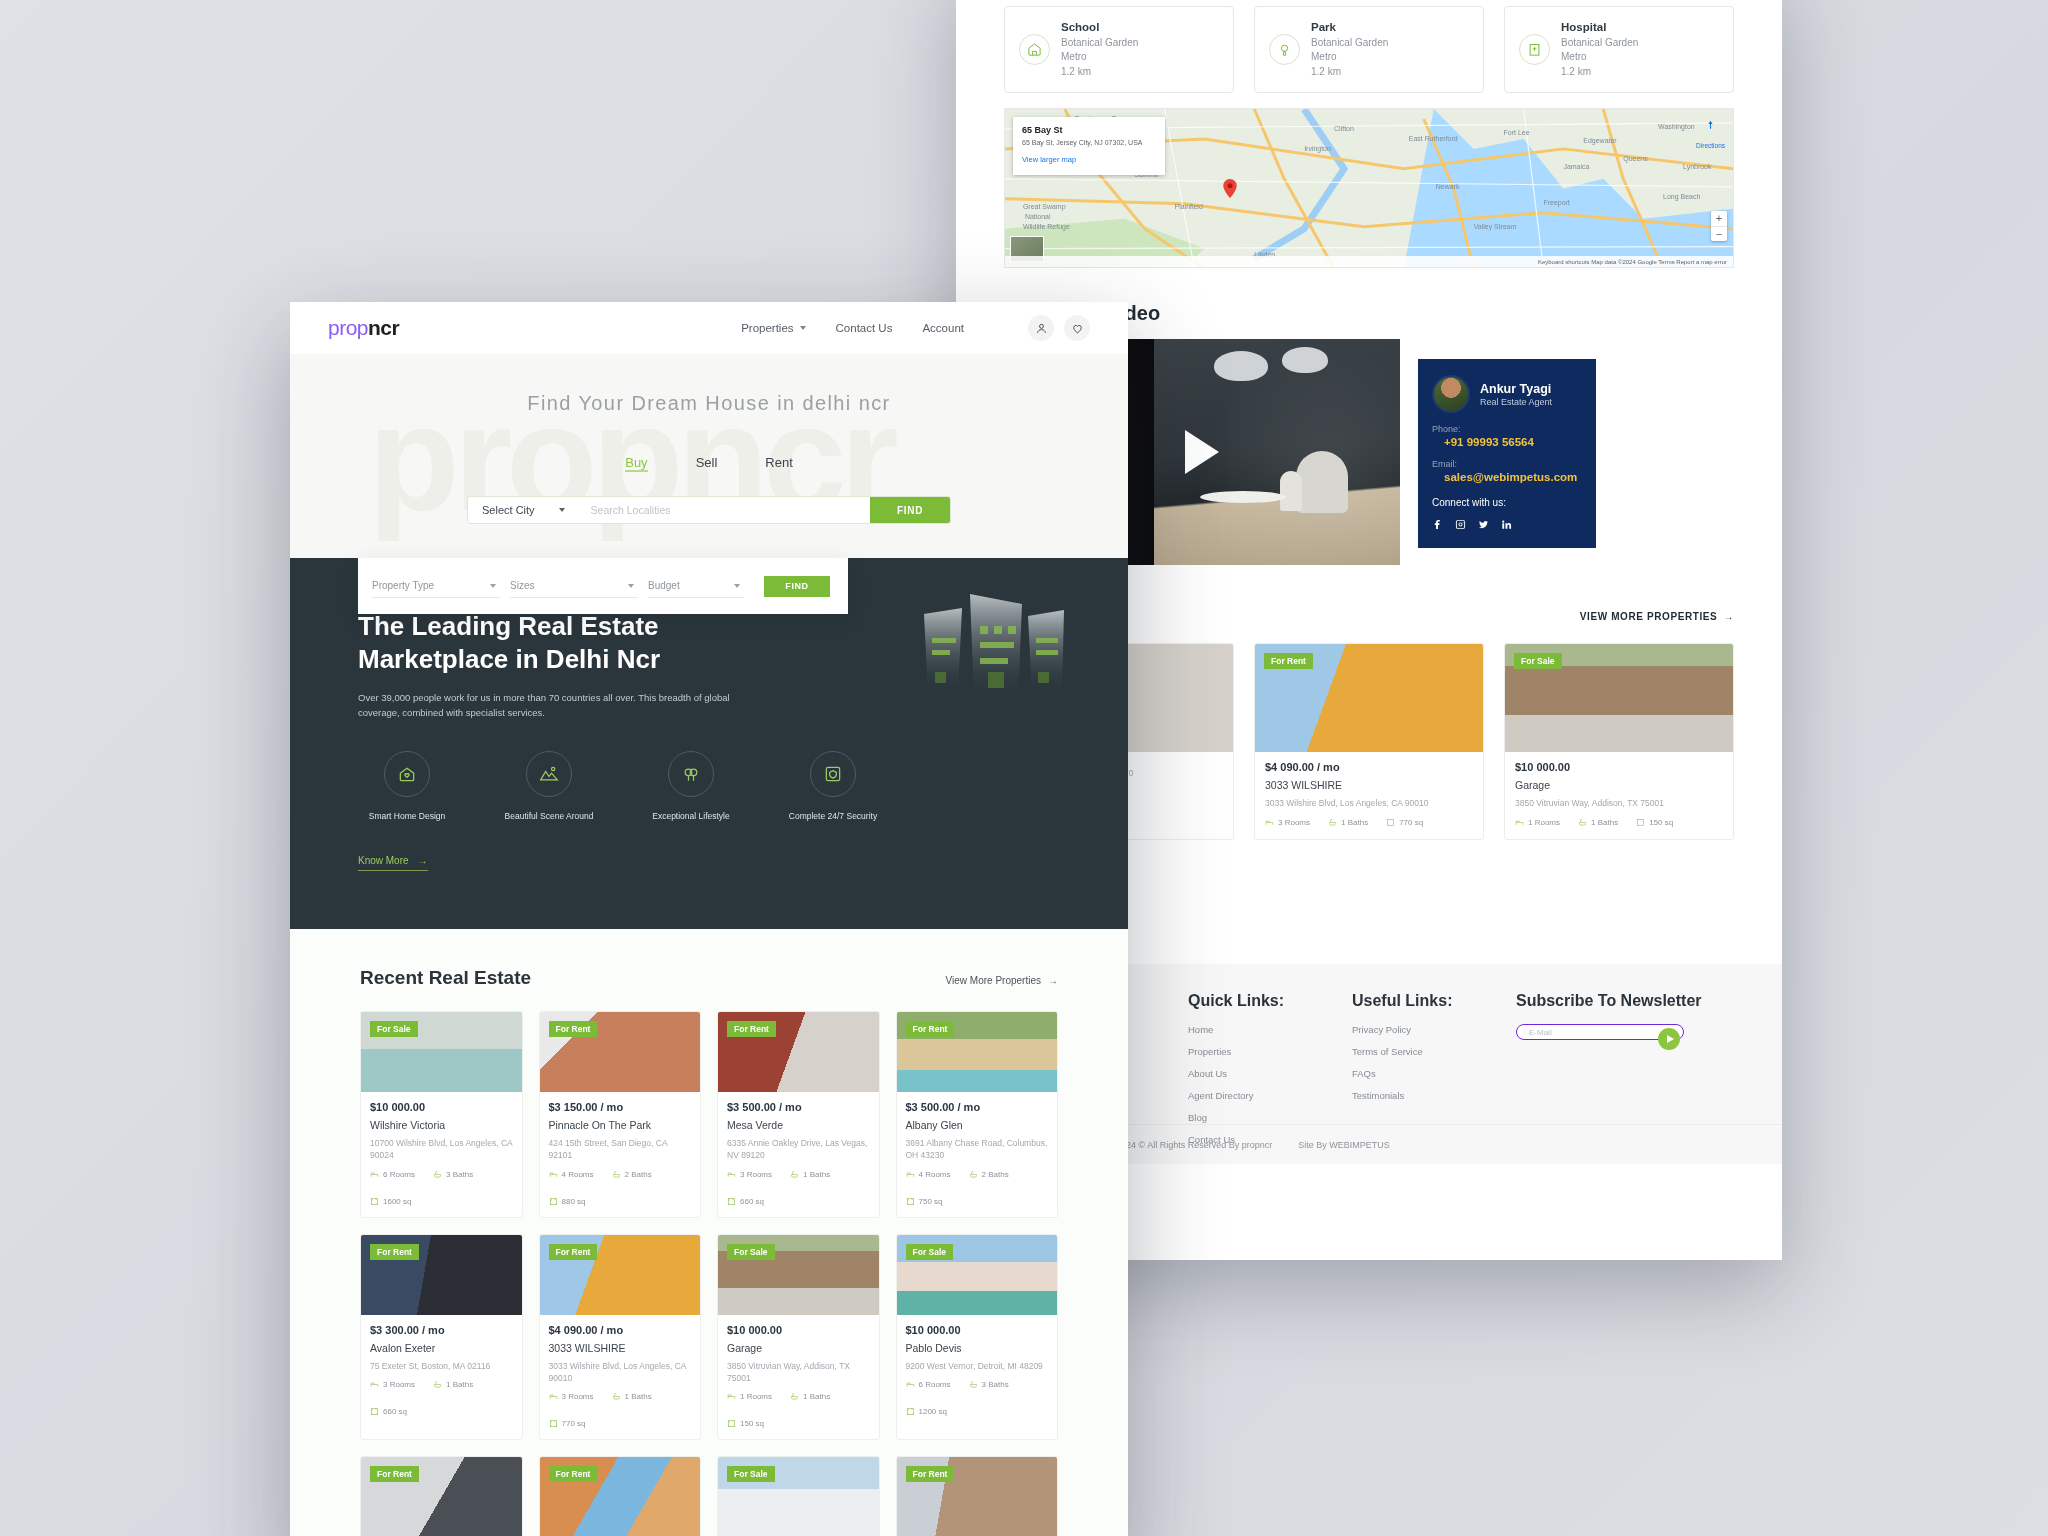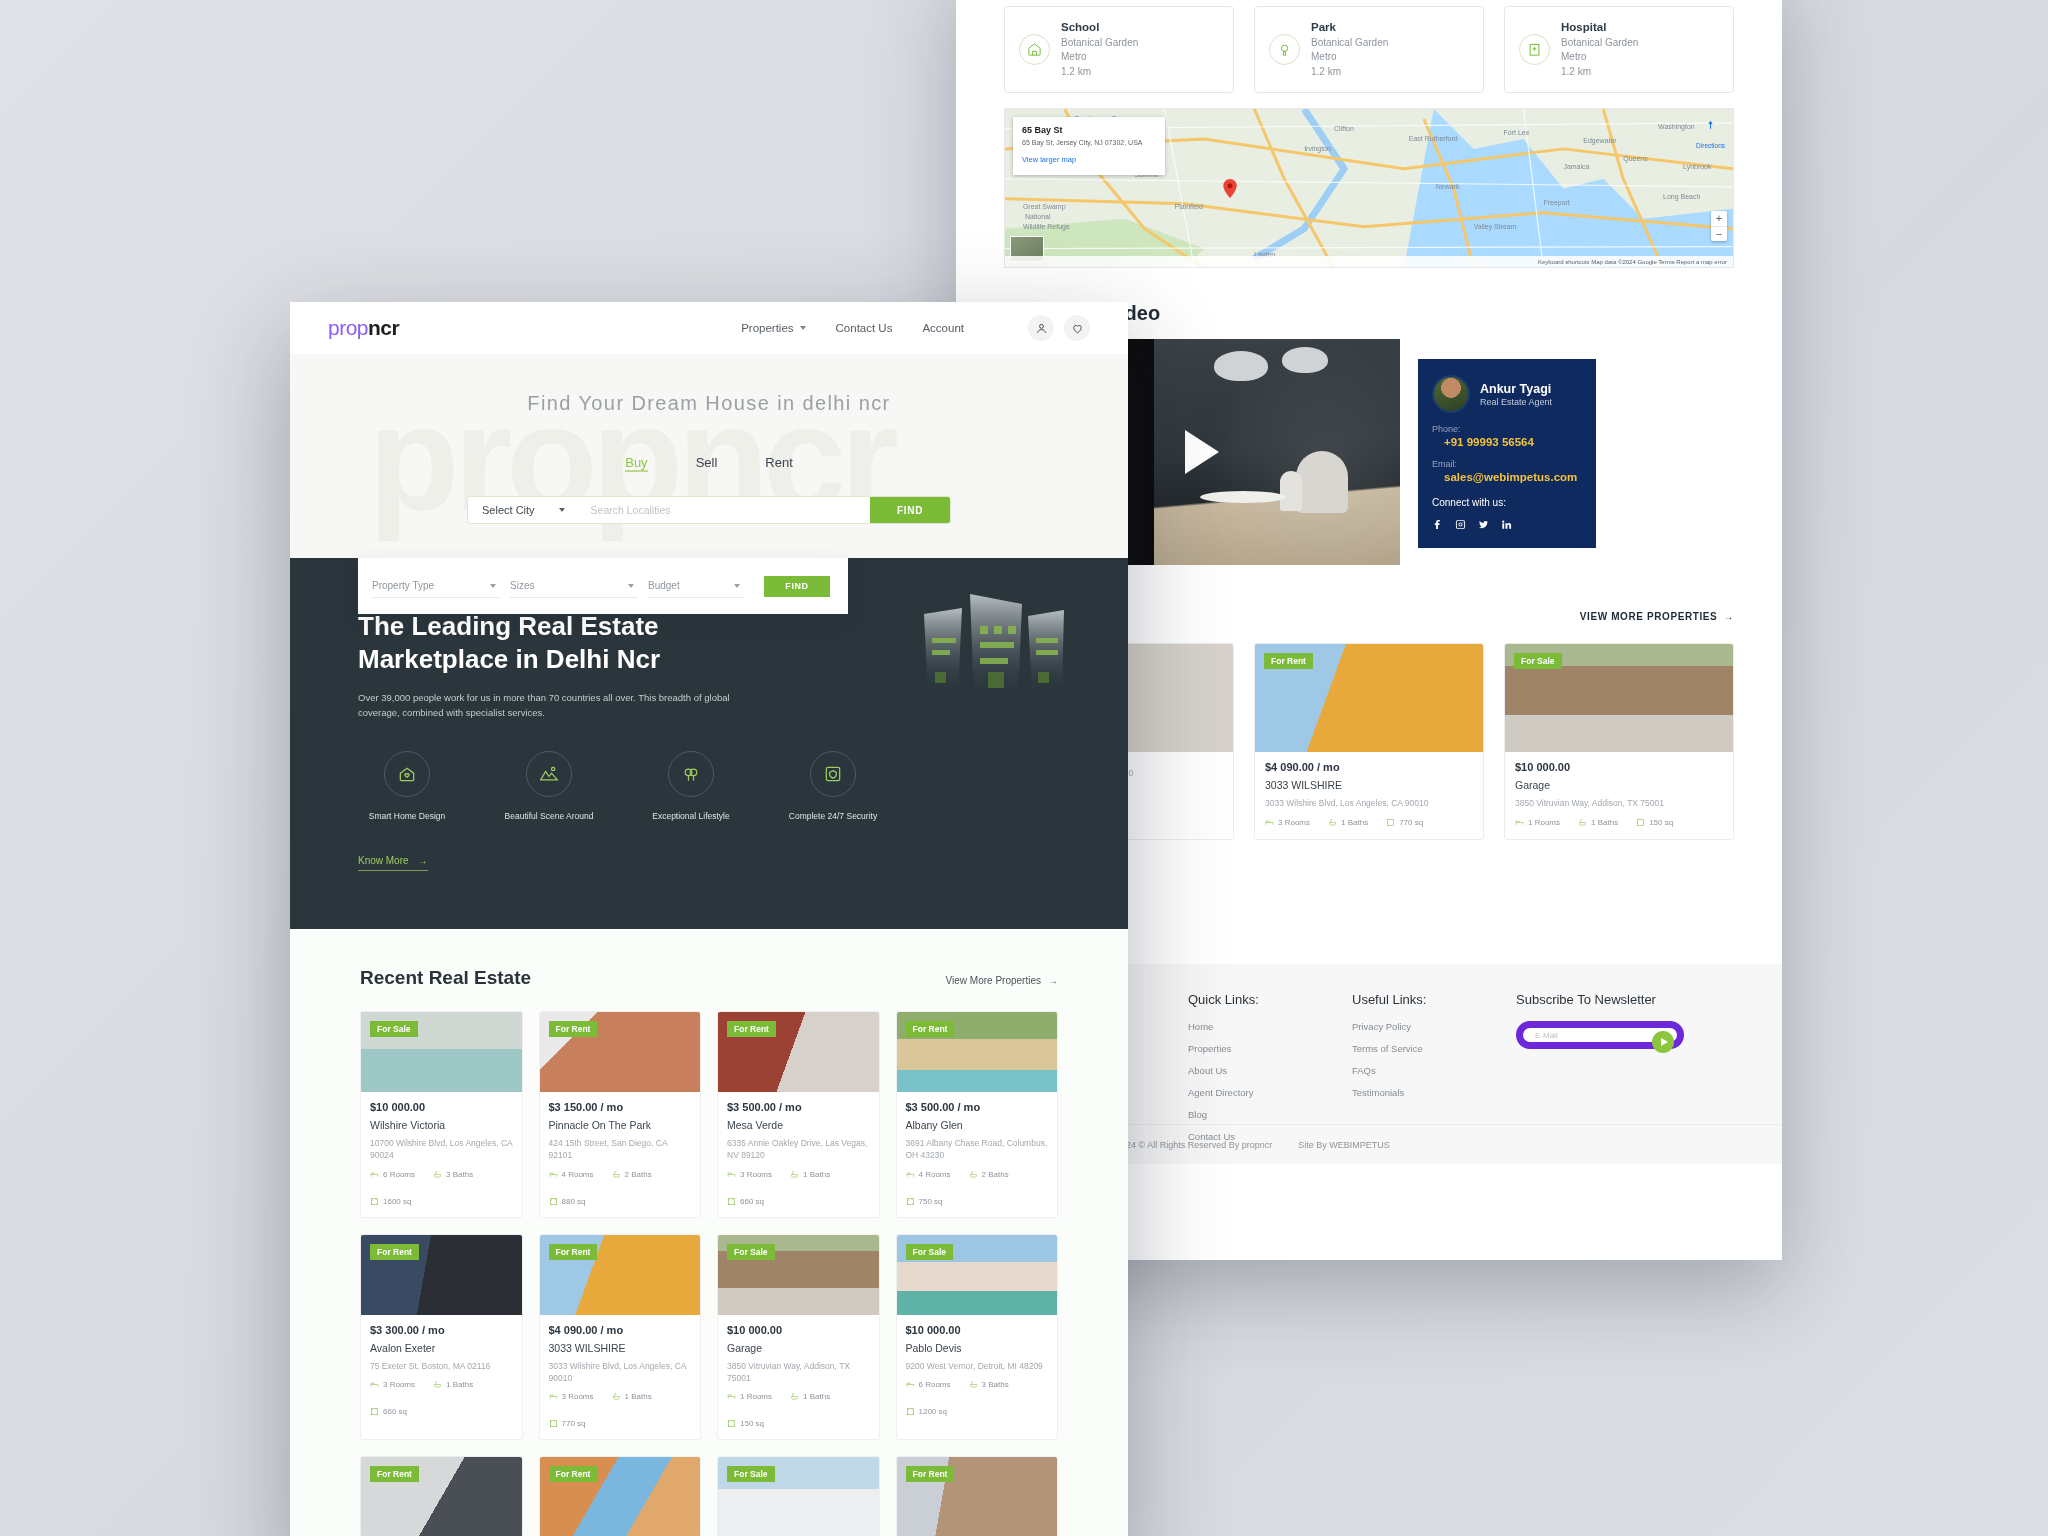--- a/index.html
+++ b/index.html
@@ -106,23 +106,23 @@
      font-size:8.5px; padding:3px 7px; font-weight:600; }
   .c-price { font-size:11px; font-weight:700; color:#2c3640; }
   .c-name { font-size:10.5px; color:#3b444d; margin-top:6px; }
   .c-addr { font-size:8.5px; color:#a2a8ae; margin-top:6px; line-height:1.45; }
   .c-meta { display:flex; gap:18px; flex-wrap:wrap; margin-top:8px; }
   .c-meta span { font-size:8px; color:#8d949b; display:flex; align-items:center; gap:4px; }
   .c-meta svg { width:9px; height:9px; }
 
   .bgfooter { position:absolute; left:0; right:0; top: 1004px; height: 200px; background:#f7f7f7; }
   .bgfoot-in { display:flex; padding: 28px 48px 0; gap: 34px; }
-  .fcol h5 { font-size: 13px; font-weight:400; color:#2b343d; margin-bottom: 14px; }
+  .fcol h5 { font-size: 16px; font-weight:700; color:#2b343d; margin-bottom: 14px; }
   .fcol a, .fcol p { display:block; font-size: 9.5px; color:#868d95; margin-bottom: 11px; text-decoration:none; }
-  .news-in { width: 168px; height: 28px; border:7px solid #6d28d9; border-radius:16px; position:relative;
+  .news-in { width: 168px; height: 16px; border:1px solid #6d28d9; border-radius:16px; position:relative;
      display:flex; align-items:center; padding-left:12px; background:#fff; }
   .news-in span { font-size: 8px; color:#b9bfc5; }
   .news-go { position:absolute; right:3px; top:2.5px; width:22px;height:22px;border-radius:50%;background:#8cc63f;
      display:flex;align-items:center;justify-content:center; }
   .news-go div { width:0;height:0;border-left:7px solid #fff;border-top:4.5px solid transparent;border-bottom:4.5px solid transparent; margin-left:2px;}
   .bgcopy { position:absolute; left:0; right:0; bottom:0; height:40px; border-top:1px solid #ececec;
      display:flex; align-items:center; gap:26px; padding-left:160px; }
   .bgcopy span { font-size:9px; color:#8d949b; }
   .closebtn { position:absolute; left:100px; top:1112px; width:26px;height:26px;border-radius:50%;
      border:1px solid #d9dcdf; display:flex;align-items:center;justify-content:center; font-size:10px;color:#9aa1a8;}

